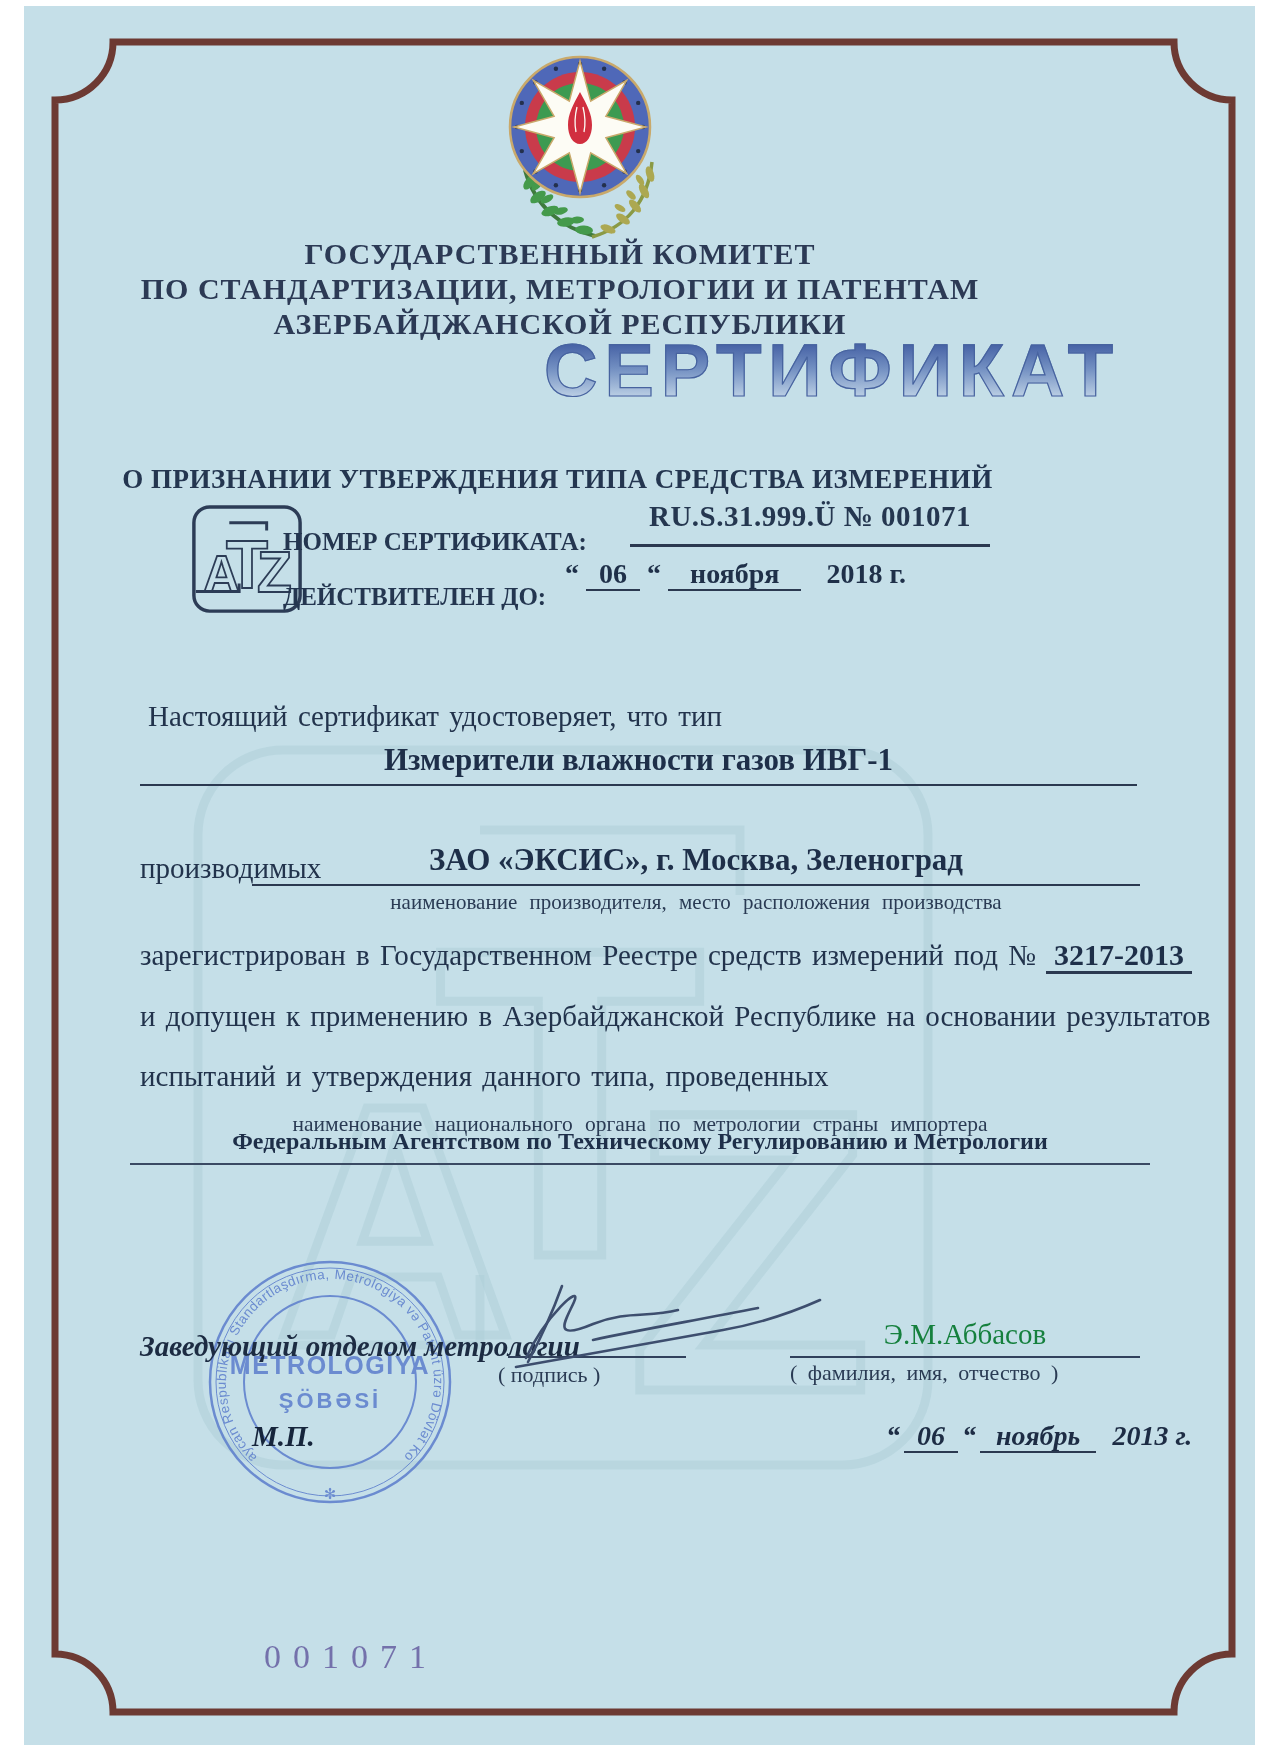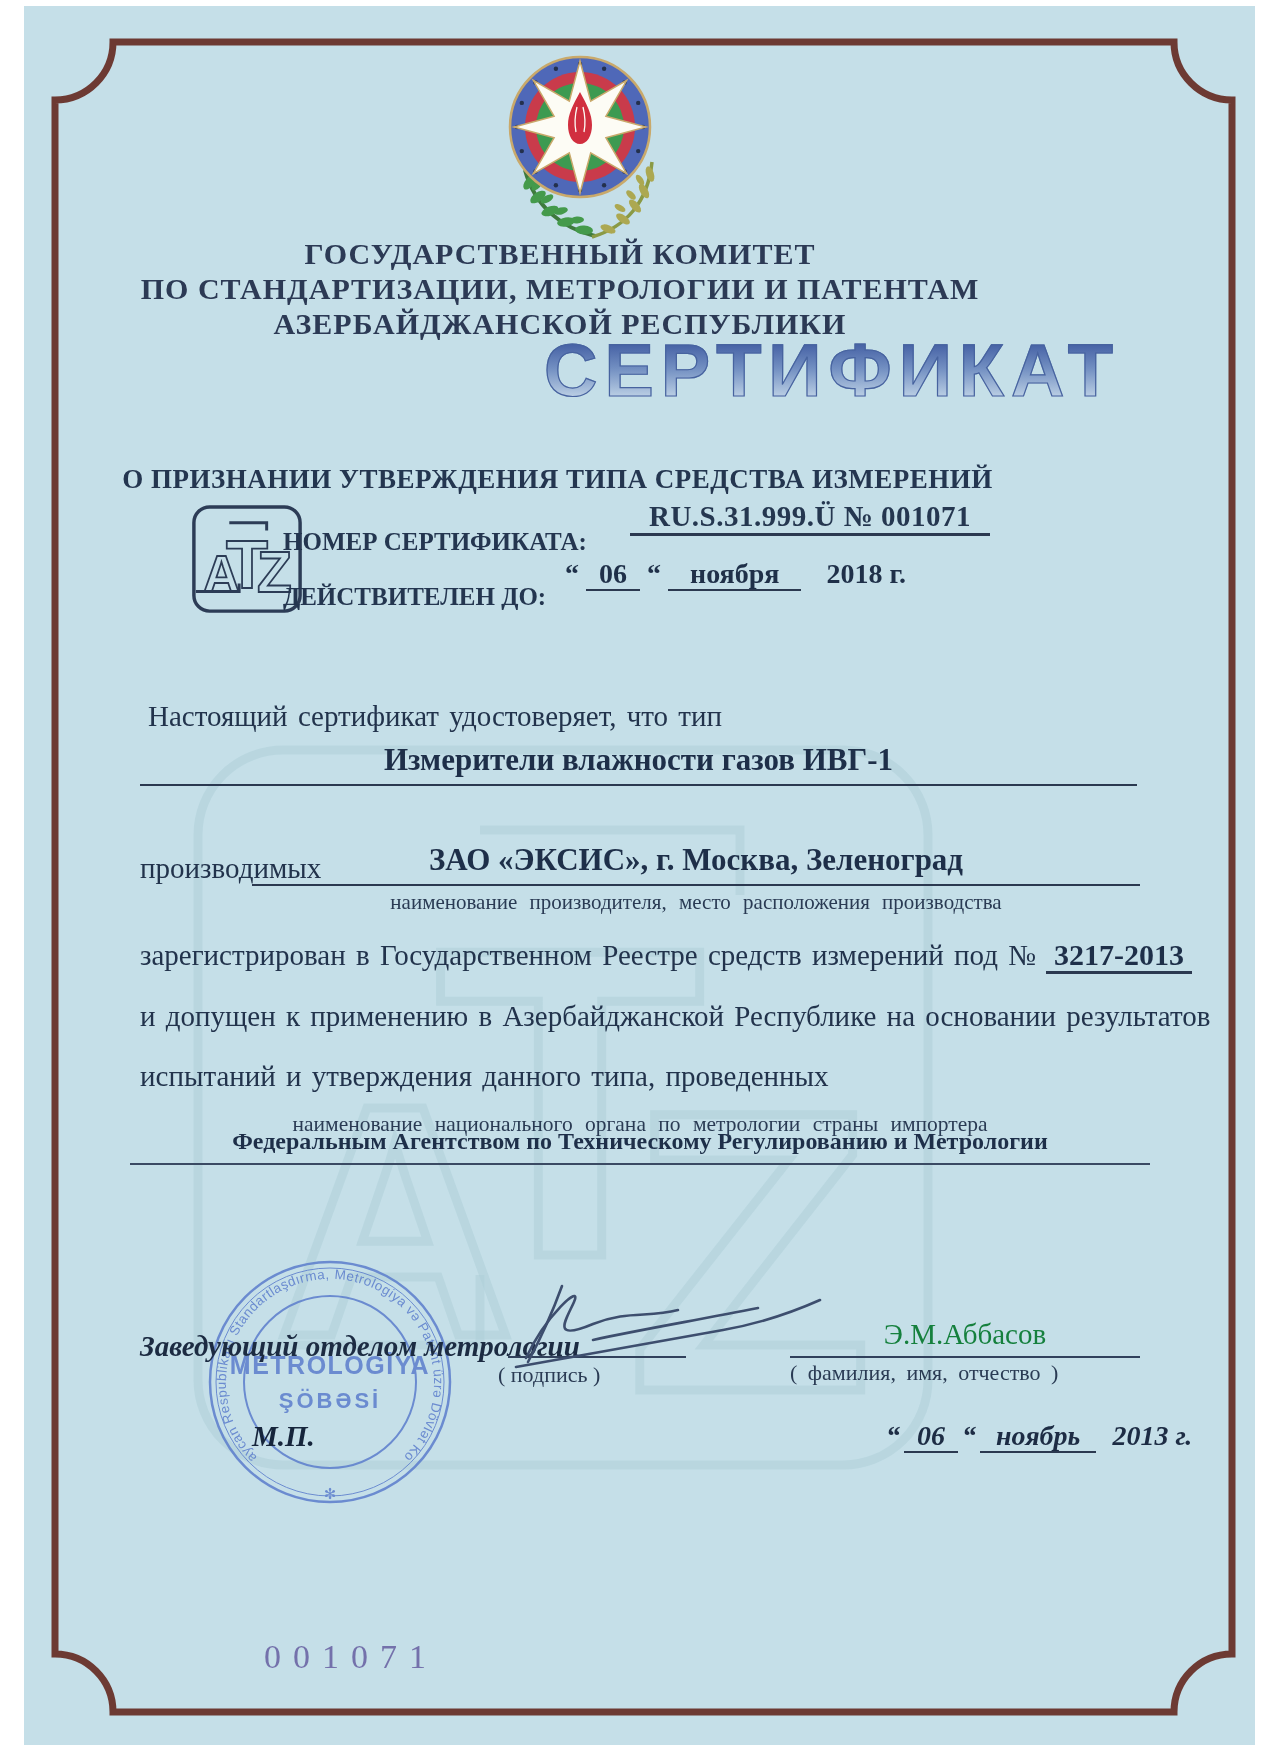--- a/index.html
+++ b/index.html
@@ -14,21 +14,21 @@
        line-height:35px;color:#2c3a55;letter-spacing:1px;z-index:2;}
   .title{left:0;width:1120px;top:328px;text-align:right;font-family:"Liberation Sans","DejaVu Sans",sans-serif;
        font-weight:bold;font-size:74px;letter-spacing:7px;z-index:2;
        background:linear-gradient(180deg,#35509a 8%,#7390c2 48%,#dcecf4 96%);
        -webkit-background-clip:text;background-clip:text;color:transparent;
        -webkit-text-stroke:1.2px #47639f;}
   .subtitle{left:0;width:1115px;top:464px;text-align:center;font-weight:bold;font-size:27px;
        color:#243650;letter-spacing:0.5px;z-index:2;}
   .lbl{font-weight:bold;font-size:25px;color:#243650;z-index:2;}
   .numval{left:630px;top:500px;width:360px;text-align:center;font-weight:bold;font-size:29px;
-       border-bottom:3px solid #2b3950;padding-bottom:0;letter-spacing:0.5px;z-index:2;}
+       border-bottom:3px solid #2b3950;padding-bottom:11px;letter-spacing:0.5px;z-index:2;}
   .body-line{font-size:29px;color:#22334c;z-index:2;word-spacing:3px;}
   .field{text-align:center;font-weight:bold;font-size:31px;border-bottom:2.5px solid #2b3950;z-index:2;color:#1e2f49;}
   .caption{text-align:center;font-size:21px;color:#2a3b54;word-spacing:7px;z-index:2;}
   .u{border-bottom:3px solid #2b3950;padding:0 8px;}
   .bold{font-weight:bold;}
   .role{left:140px;top:1330px;font-weight:bold;font-style:italic;font-size:29px;color:#1c2b42;z-index:4;}
   .sigline{left:508px;top:1300px;width:178px;height:56px;border-bottom:2.5px solid #31415c;z-index:2;}
   .smallcap{font-size:22px;color:#2a3b54;z-index:2;}
   .datebit{font-weight:bold;font-style:italic;font-size:28px;color:#1d2c44;}
   .du{border-bottom:2.5px solid #2b3950;padding:0 13px;}

